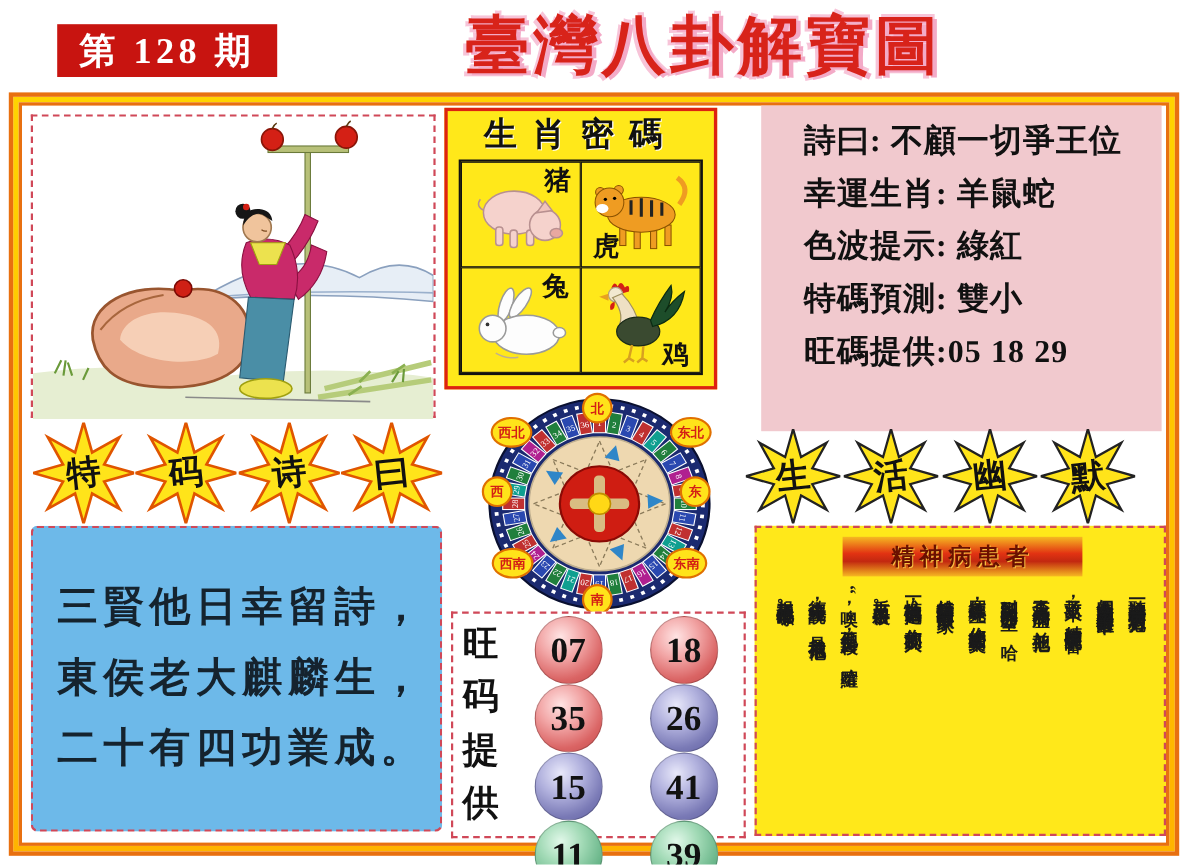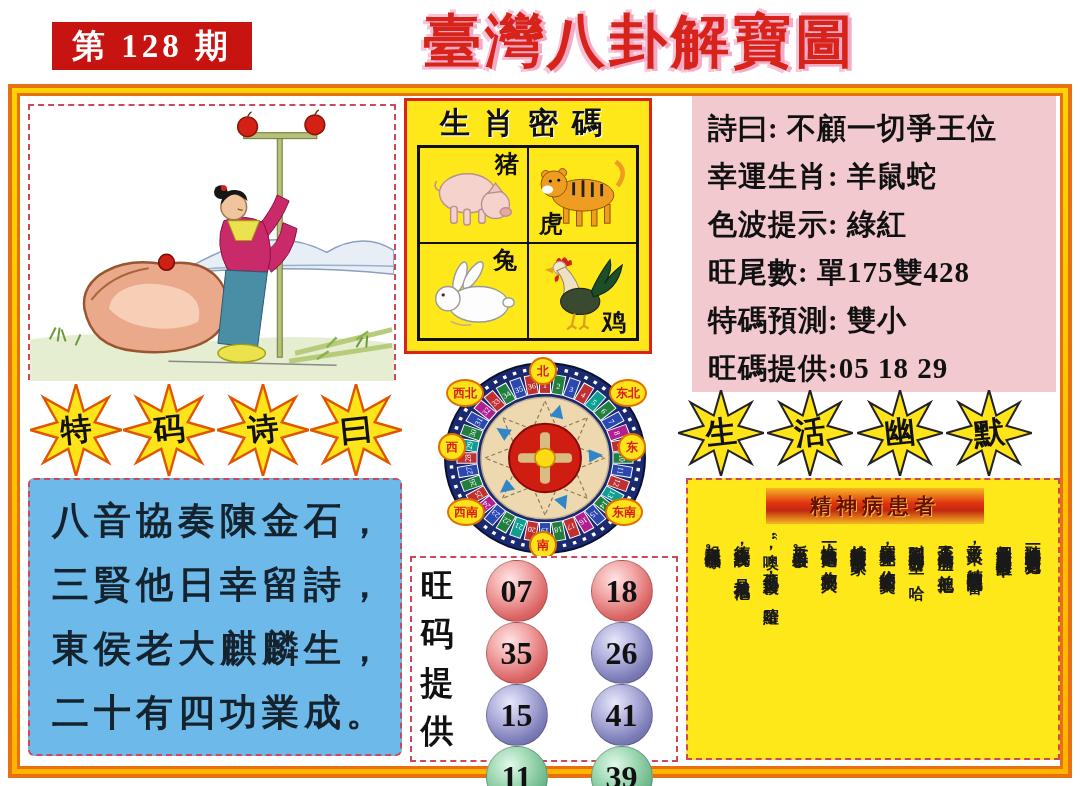--- a/index.html
+++ b/index.html
@@ -113,21 +113,21 @@
     width:60px;height:60px;border-radius:50%;display:flex;align-items:center;justify-content:center;
     font-size:32px;font-weight:700;color:#111;border:1px solid rgba(0,0,0,0.2);
   }
   .ball.r{background:radial-gradient(circle at 38% 30%,#ffe4e4 0%,#f2a6a6 35%,#da6464 70%,#c24a4a 100%);}
   .ball.p{background:radial-gradient(circle at 38% 30%,#e8e8fa 0%,#b2b2de 35%,#7a7ab6 70%,#5e5ea0 100%);}
   .ball.g{background:radial-gradient(circle at 38% 30%,#e2f8ea 0%,#a2dab6 35%,#6ab68a 70%,#4c9c70 100%);}
 
   
   .info-box{
     left:672px;top:0;width:364px;height:296px;background:#f1c9ce;
-    padding-top:8px;box-sizing:border-box;
+    padding-top:8px;box-sizing:border-box;padding-left:23px;
   }
   .info-line{
     font-size:29px;font-weight:700;color:#111;line-height:48px;
     padding-left:16px;white-space:nowrap;letter-spacing:1px;
   }
 
   
   .humor-box{
     left:666px;top:382px;width:374px;height:282px;box-sizing:border-box;background:#ffe81a;
   }
@@ -221,21 +221,20 @@
       </span>
       <span class="star">
         <svg viewBox="0 0 100 100">
             <use href="#star8" fill="#ffe41a" stroke="#e05500" stroke-width="2.6"></use>
           </svg>
         <span class="ch">曰</span>
       </span>
     </div>
 
     <div class="abs dashed poem-box">
-      <div class="poem-line">八音協奏陳金石，</div>
       <div class="poem-line">三賢他日幸留詩，</div>
       <div class="poem-line">東侯老大麒麟生，</div>
       <div class="poem-line">二十有四功業成。</div>
     </div>
 
     <div class="abs zodiac-box">
       <div class="zodiac-title">生肖密碼</div>
       <div class="zodiac-grid">
         <div class="z-cell c0">
           <svg viewBox="0 0 110 90">
@@ -435,21 +434,20 @@
         <span class="ball g">11</span>
         <span class="ball g">39</span>
         <span class="ball g">32</span>
       </div>
     </div>
 
     <div class="abs info-box">
       <div class="info-line">詩曰: 不顧一切爭王位</div>
       <div class="info-line">幸運生肖: 羊鼠蛇</div>
       <div class="info-line">色波提示: 綠紅</div>
-      <div class="info-line">旺尾數: 單175雙428</div>
       <div class="info-line">特碼預測: 雙小</div>
       <div class="info-line">旺碼提供:05 18 29</div>
     </div>
 
     <div class="abs star-row right">
       <span class="star">
         <svg viewBox="0 0 100 100">
             <use href="#star8" fill="#ffe41a" stroke="#222" stroke-width="2.4"></use>
           </svg>
         <span class="ch">生</span>

